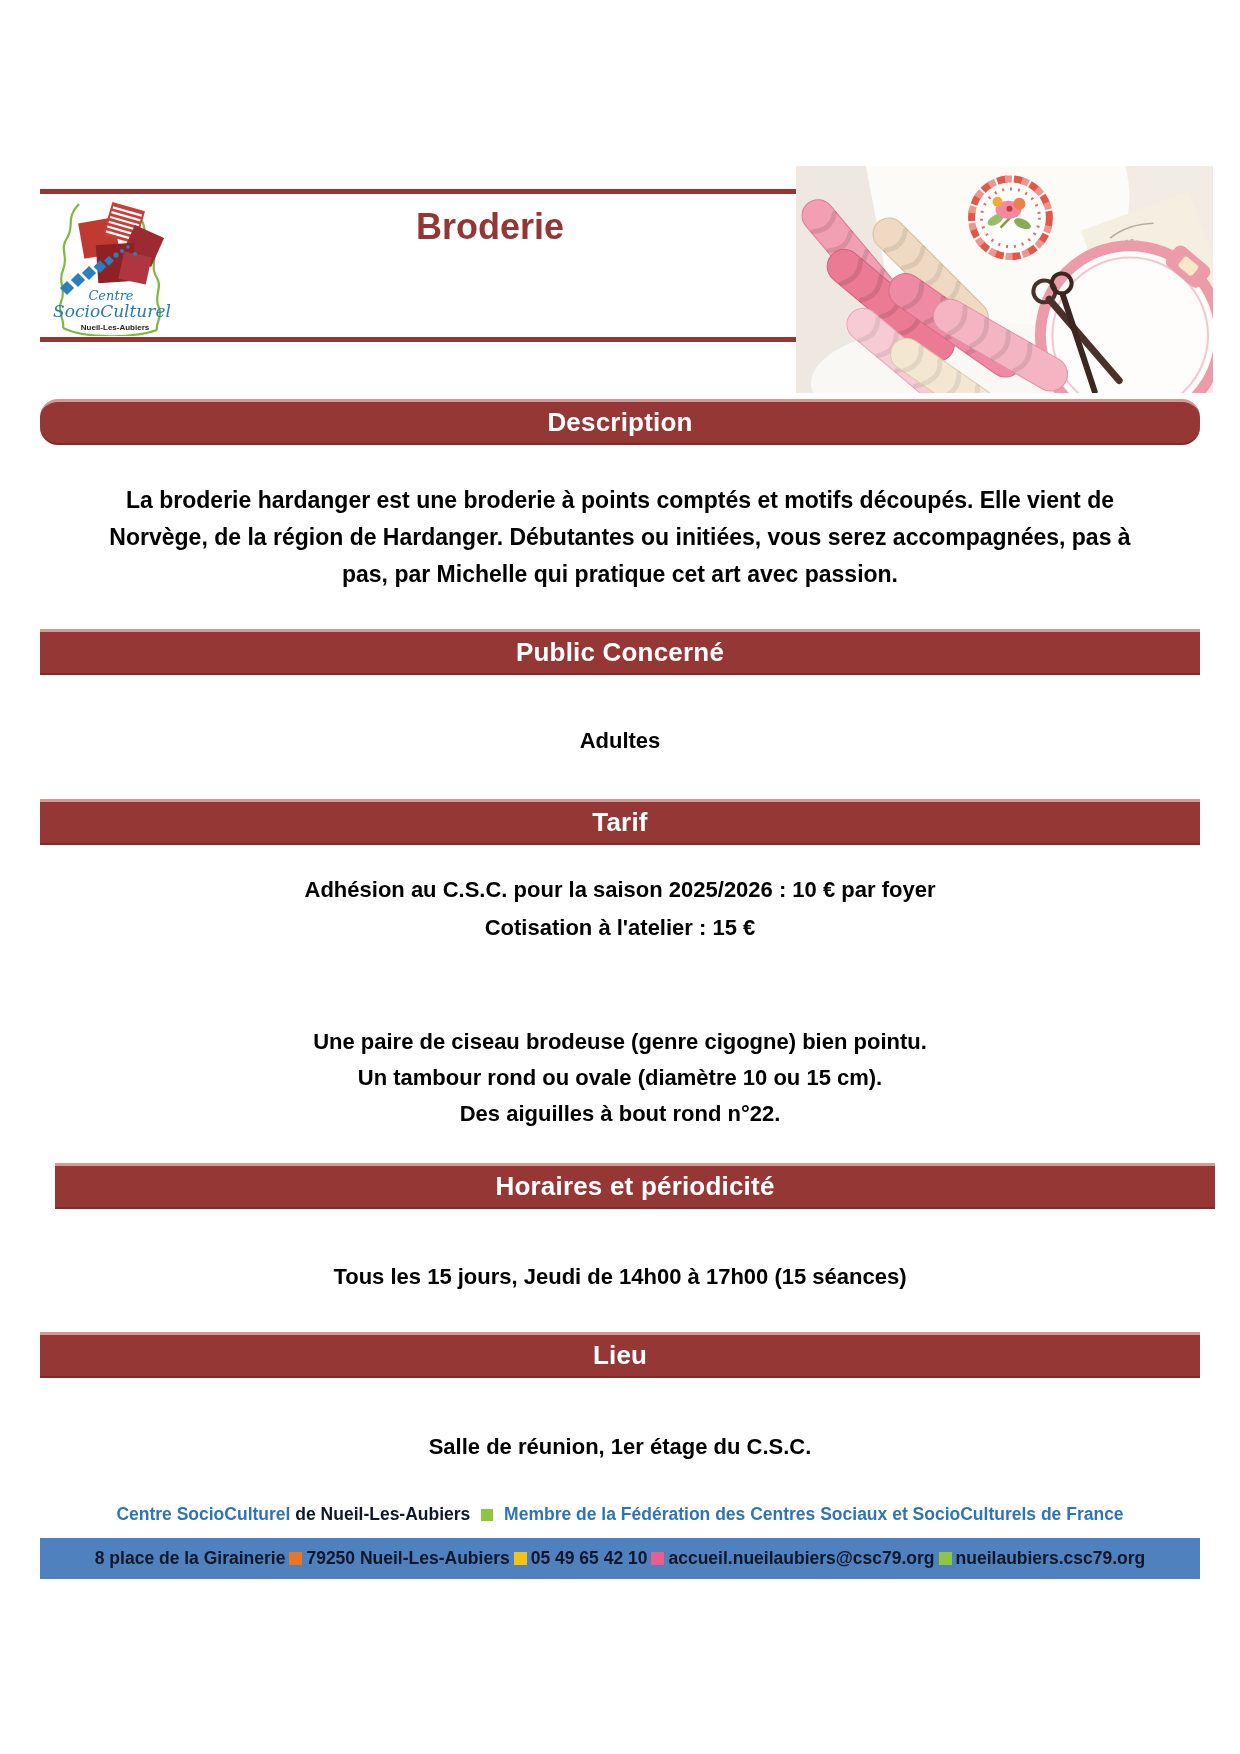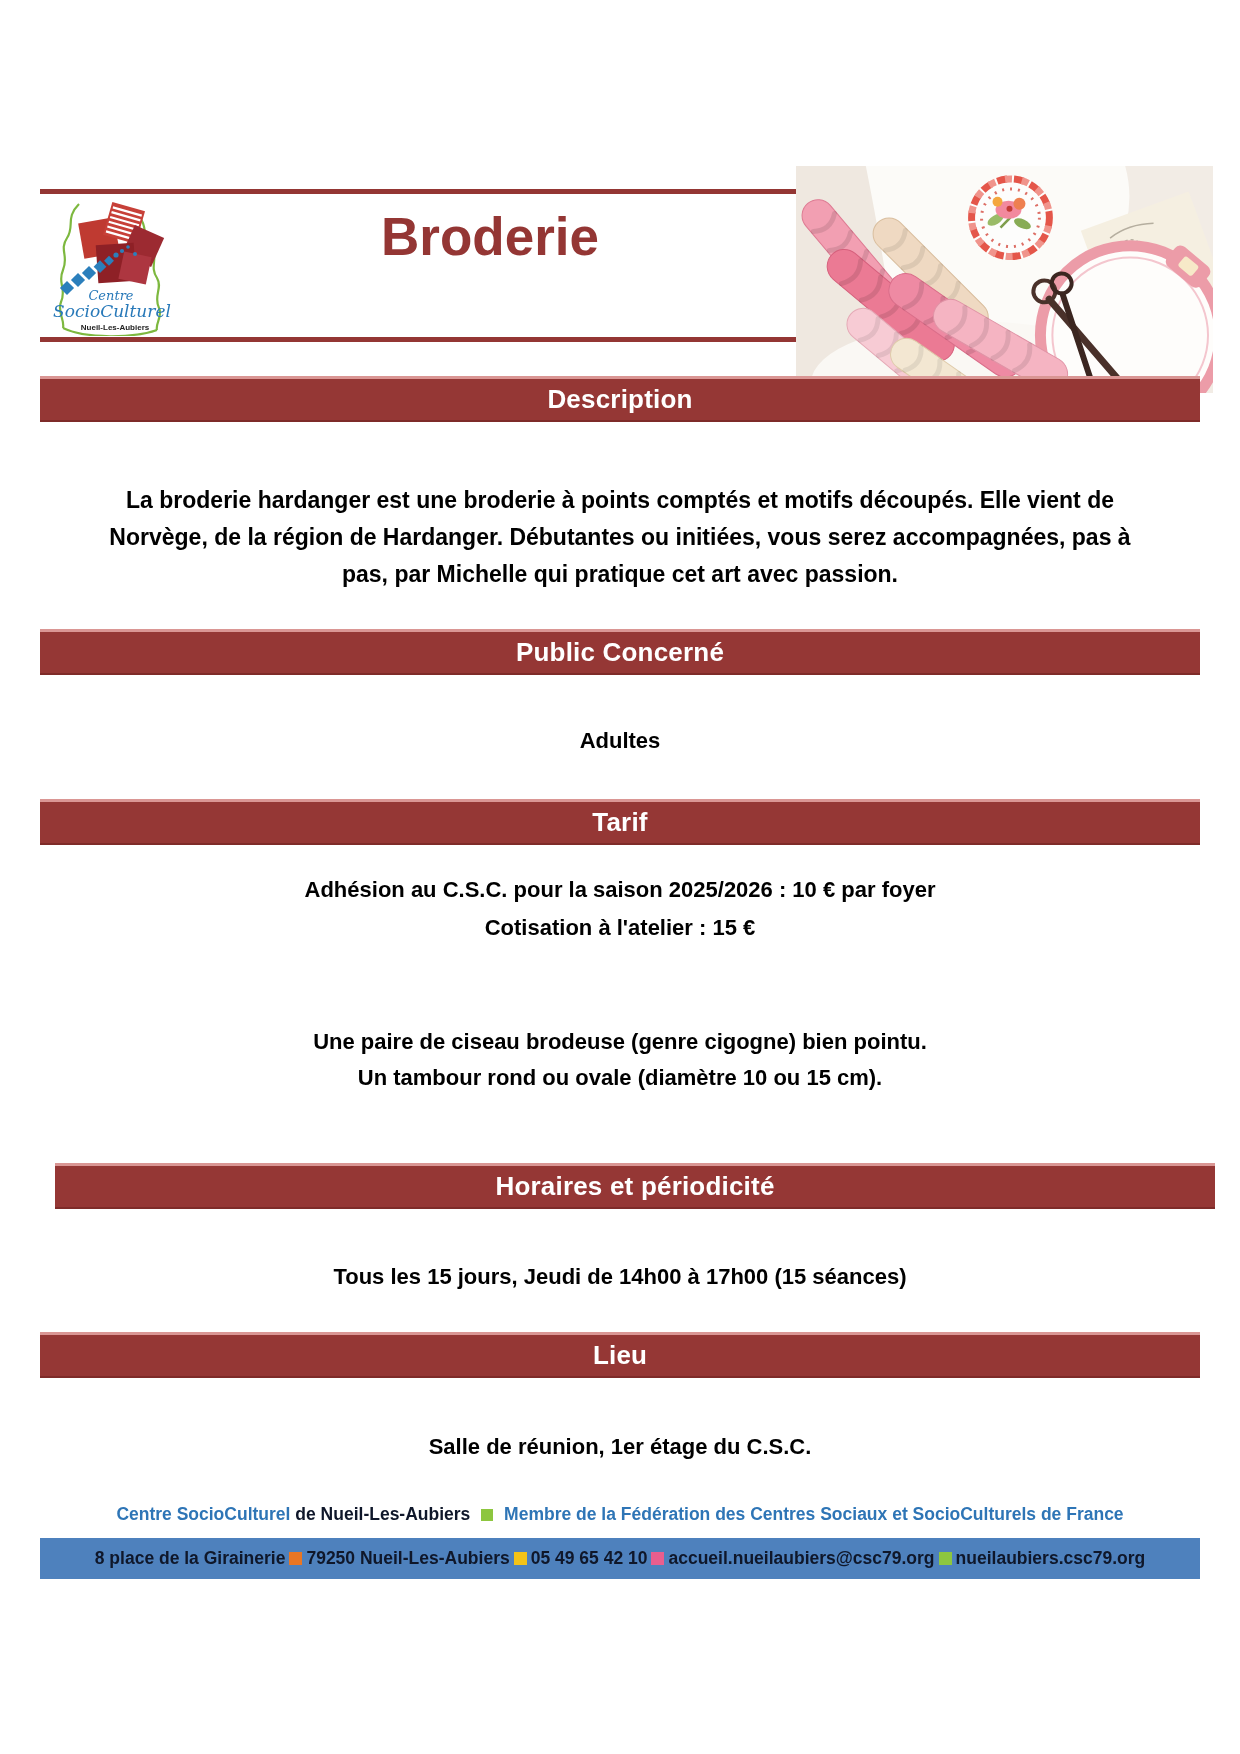--- a/index.html
+++ b/index.html
@@ -7,32 +7,32 @@
     position:relative;width:1240px;height:1754px;background:#ffffff;
     font-family:"Liberation Sans",sans-serif;overflow:hidden;
   }
   
   .rule{position:absolute;left:40px;width:756px;height:5px;background:#943634;}
   #rule-top{top:189px;}
   #rule-bottom{top:337px;}
   .logo{position:absolute;left:45px;top:196px;width:135px;height:140px;}
   .title{
     position:absolute;left:190px;top:206px;width:600px;text-align:center;
-    font-size:53px;font-weight:bold;color:#943634;
+    font-size:36px;font-weight:bold;color:#943634;
   }
   .photo{position:absolute;left:796px;top:166px;width:417px;height:227px;}
   .photo svg{display:block;}
   
   .banner{
     position:absolute;left:40px;width:1160px;height:46px;box-sizing:border-box;
     background:#953735;border-top:3px solid #DA9694;border-bottom:2px solid #7E2B29;
     display:flex;align-items:center;justify-content:center;
   }
   .banner-label{color:#ffffff;font-weight:bold;font-size:26px;letter-spacing:.2px;}
-  #banner-description{top:376px;}
+  #banner-description{top:399px;border-radius:18px;}
   #banner-public{top:629px;}
   #banner-tarif{top:799px;}
   #banner-equipement{top:966px;}
   #banner-horaires{top:1163px;margin-left:15px;}
   #banner-lieu{top:1332px;}
   
   .body-text{
     position:absolute;left:40px;width:1160px;text-align:center;color:#000;
     font-weight:bold;font-size:22px;
   }
@@ -207,20 +207,21 @@
     <span class="banner-label">Tarif</span>
   </div>
   <div class="body-text" id="tarif-body">
     <div>Adhésion au C.S.C. pour la saison 2025/2026 : 10 € par foyer</div>
     <div>Cotisation à l'atelier : 15 €</div>
   </div>
 
   <div class="body-text" id="equip-body">
     <div>Une paire de ciseau brodeuse (genre cigogne) bien pointu.</div>
     <div>Un tambour rond ou ovale (diamètre 10 ou 15 cm).</div>
+    <div>Des aiguilles à bout rond n°22.</div>
   </div>
 
   <div class="banner" id="banner-horaires">
     <span class="banner-label">Horaires et périodicité</span>
   </div>
   <div class="body-text" id="horaires-body">
     <div>Tous les 15 jours, Jeudi de 14h00 à 17h00 (15 séances)</div>
   </div>
 
   <div class="banner" id="banner-lieu">

